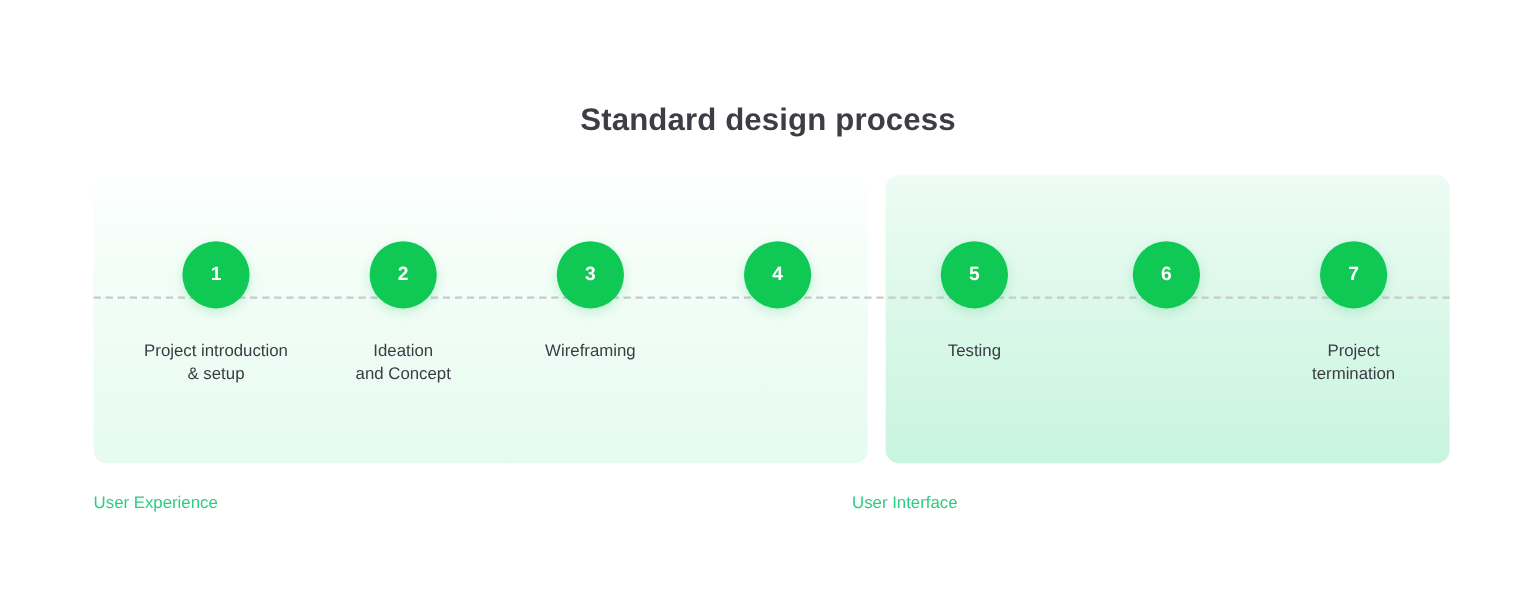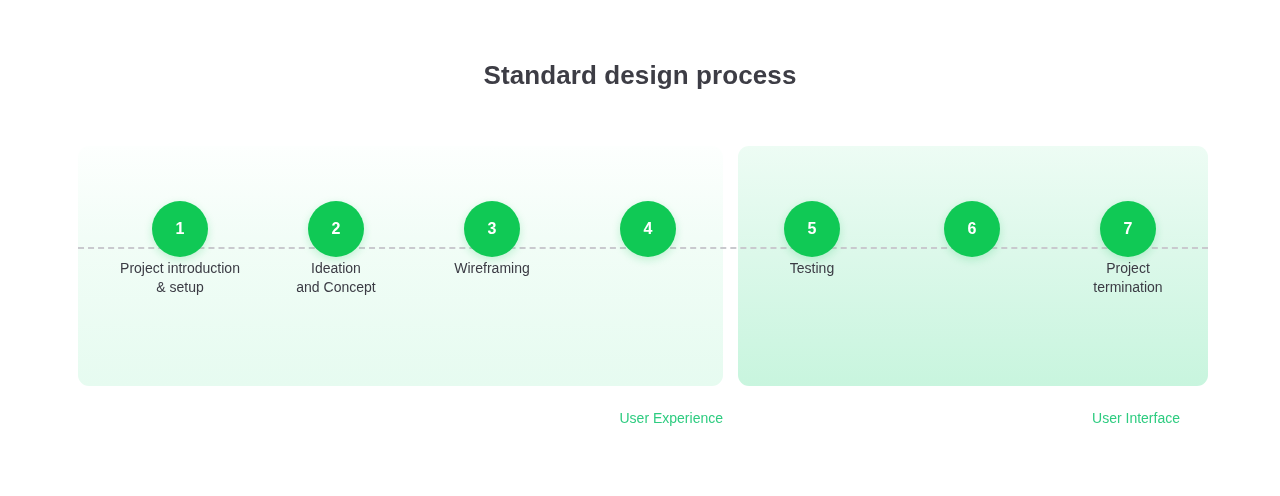--- a/index.html
+++ b/index.html
@@ -12,21 +12,21 @@
     height: 496px;
     font-family: "Liberation Sans", sans-serif;
     color: #3b3b44;
     overflow: hidden;
     position: relative;
   }
 
   .page-title {
     position: absolute;
     left: 0;
-    top: 60px;
+    top: 84px;
     width: 1280px;
     text-align: center;
     font-size: 26px;
     font-weight: bold;
     letter-spacing: 0.1px;
     color: #3d3d45;
   }
 
   
   .panels {
@@ -91,34 +91,34 @@
     background: #10c955;
     color: #ffffff;
     font-size: 16px;
     font-weight: bold;
     line-height: 56px;
     text-align: center;
     box-shadow: 0 3px 9px rgba(16, 201, 85, 0.22);
   }
 
   .step-label {
-    margin-top: 2px;
+    margin-top: 26px;
     font-size: 14px;
     line-height: 19px;
     color: #3b3b44;
     white-space: pre-line;
   }
 
   
   .caption {
     position: absolute;
     top: 410px;
     font-size: 14px;
     color: #2ecc80;
-    text-align: right;
+    text-align: left;
   }
   .caption-ux { left: 78px;  width: 645px; }
   .caption-ui { left: 710px; width: 470px; }
 </style>
 </head>
 <body>
 
 <div class="page-title">Standard design process</div>
 
 <div class="panels">

